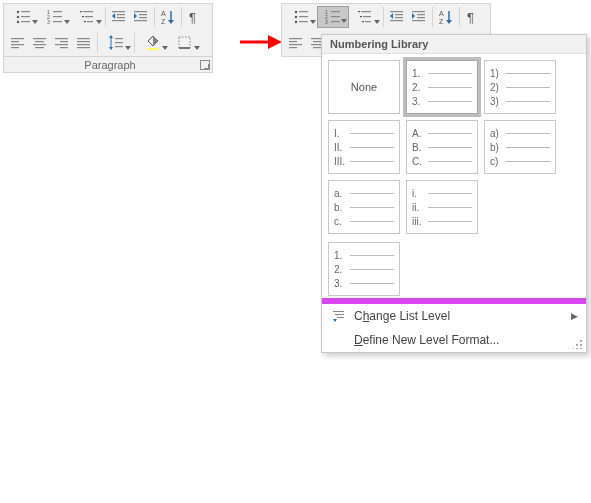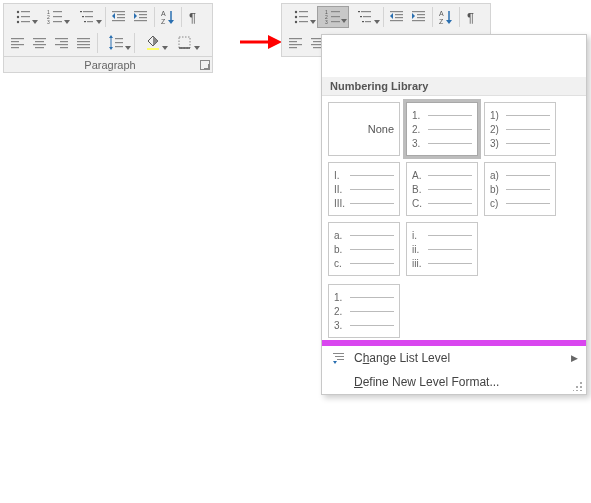--- a/index.html
+++ b/index.html
@@ -96,21 +96,20 @@
     box-shadow: 3px 3px 6px rgba(0,0,0,0.2);
     font-size: 12px;
   }
   .section-head {
     background: #f1f1f1;
     border-bottom: 1px solid #e0e0e0;
     padding: 3px 8px;
     font-weight: 600;
     color: #555;
     font-size: 11px;
-    margin-top: 42px;
   }
   .gallery {
     padding: 6px 6px 2px 6px;
     display: flex;
     flex-wrap: wrap;
     gap: 6px;
   }
   .thumb {
     width: 72px;
     height: 54px;
@@ -138,21 +137,21 @@
     min-width: 16px;
     color: #666;
     font-size: 10px;
   }
   .thumb .line .bar {
     flex: 1;
     height: 1px;
     background: #bbb;
   }
   .thumb.none {
-    align-items: flex-end;
+    align-items: center;
     justify-content: center;
     color: #555;
   }
   .menu {
     border-top: 6px solid #d946ef;
   }
   .menu-item {
     display: flex;
     align-items: center;
     height: 24px;

